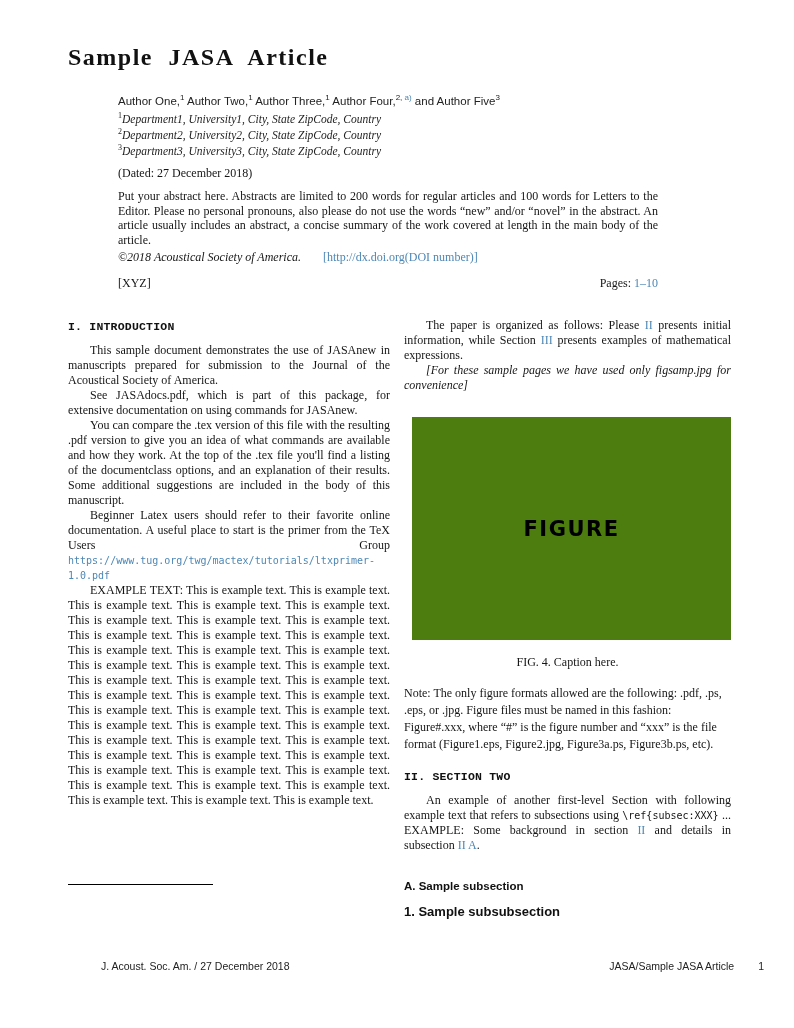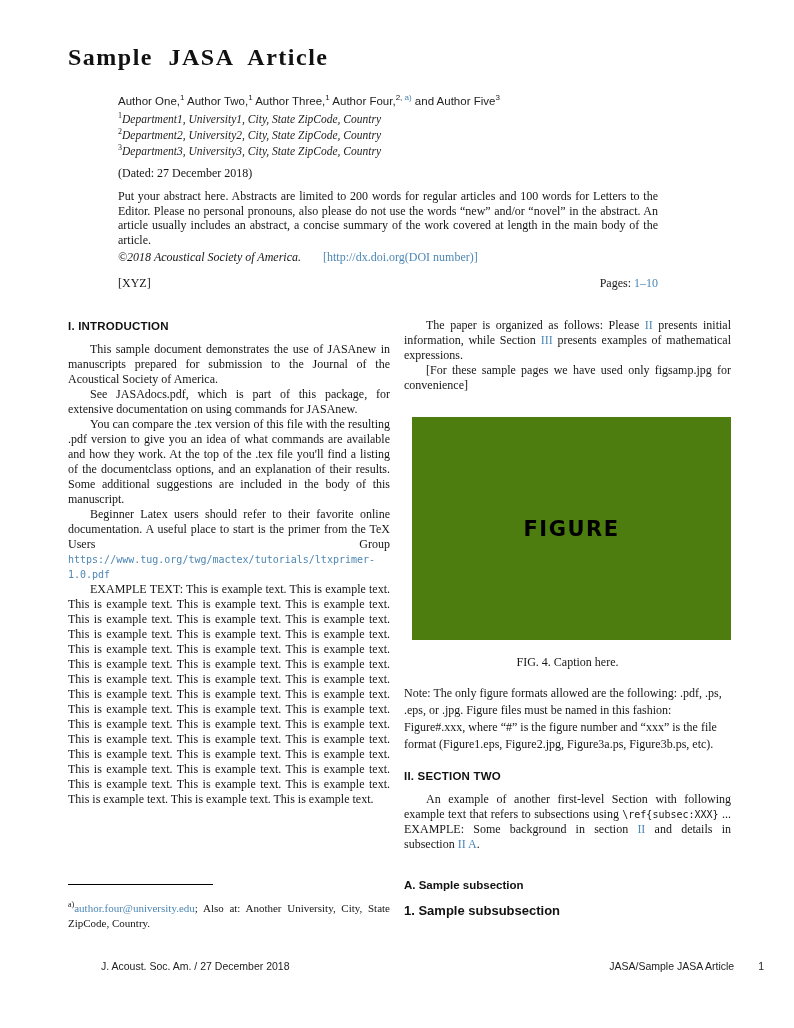--- a/index.html
+++ b/index.html
@@ -29,21 +29,21 @@
   .meta-row {
     position:absolute; left:118px; top:276px; width:540px;
     display:flex; justify-content:space-between; font-size:12px;
   }
   .lnk { color:#4d87b5; text-decoration:none; cursor:pointer; }
   .mono { font-family:"DejaVu Sans Mono", monospace; font-size:10px; }
   .columns { position:absolute; left:68px; top:318px; width:663px; display:flex; gap:14px; }
   .col-left  { width:322px; }
   .col-right { width:327px; }
   .sec-heading {
-    margin:2px 0 10px 0; font-family:Liberation Sans, sans-serif;
+    margin:2px 0 10px 0; font-family:Liberation Mono, monospace;
     font-size:11.5px; font-weight:bold; letter-spacing:0.2px; color:#111;
   }
   .body-p { margin:0; font-size:12px; line-height:15px; text-align:justify; text-indent:22px; }
   .figure-wrap { margin-top:24px; }
   .figure-box {
     width:319px; height:223px; margin-left:8px; background:#4d7c0f;
     display:flex; align-items:center; justify-content:center;
   }
   .figure-label {
     font-family:"DejaVu Sans", sans-serif; font-weight:bold; font-size:21px;
@@ -106,21 +106,21 @@
       <h2 class="sec-heading">I. INTRODUCTION</h2>
       <p class="body-p">This sample document demonstrates the use of JASAnew in manuscripts prepared for submission to the Journal of the Acoustical Society of America.</p>
       <p class="body-p">See JASAdocs.pdf, which is part of this package, for extensive documentation on using commands for JASAnew.</p>
       <p class="body-p">You can compare the .tex version of this file with the resulting .pdf version to give you an idea of what commands are available and how they work. At the top of the .tex file you'll find a listing of the documentclass options, and an explanation of their results. Some additional suggestions are included in the body of this manuscript.</p>
       <p class="body-p"><span>Beginner Latex users should refer to their favorite online documentation. A useful place to start is the primer from the TeX Users Group </span><span class="mono lnk">https://www.tug.org/twg/mactex/tutorials/ltxprimer-1.0.pdf</span></p>
       <p class="body-p">EXAMPLE TEXT: This is example text. This is example text. This is example text. This is example text. This is example text. This is example text. This is example text. This is example text. This is example text. This is example text. This is example text. This is example text. This is example text. This is example text. This is example text. This is example text. This is example text. This is example text. This is example text. This is example text. This is example text. This is example text. This is example text. This is example text. This is example text. This is example text. This is example text. This is example text. This is example text. This is example text. This is example text. This is example text. This is example text. This is example text. This is example text. This is example text. This is example text. This is example text. This is example text. This is example text. This is example text. This is example text. This is example text. This is example text.</p>
     </div>
 
     <div class="col-right">
       <p class="body-p"><span>The paper is organized as follows: Please </span><span class="lnk">II</span><span> presents initial information, while Section </span><span class="lnk">III</span><span> presents examples of mathematical expressions.</span></p>
-      <p class="body-p" style="">[For these sample pages we have used only figsamp.jpg for convenience]</p>
+      <p class="body-p" style="font-style:italic;">[For these sample pages we have used only figsamp.jpg for convenience]</p>
 
       <div class="figure-wrap">
         <div class="figure-box">
           <span class="figure-label">FIGURE</span>
         </div>
         <div class="figure-caption">FIG. 4. Caption here.</div>
       </div>
 
       <p class="format-note">Note: The only figure formats allowed are the following: .pdf, .ps, .eps, or .jpg. Figure files must be named in this fashion: Figure#.xxx, where “#” is the figure number and “xxx” is the file format (Figure1.eps, Figure2.jpg, Figure3a.ps, Figure3b.ps, etc).</p>
 
@@ -128,21 +128,20 @@
       <p class="body-p"><span>An example of another first-level Section with following example text that refers to subsections using </span><span class="mono">\ref{subsec:XXX}</span><span> ... EXAMPLE: Some background in section </span><span class="lnk">II</span><span> and details in subsection </span><span class="lnk">II A</span><span>.</span></p>
 
       <h3 class="subsec-heading">A. Sample subsection</h3>
       <h3 class="subsubsec-heading">1. Sample subsubsection</h3>
     </div>
 
   </div>
 
   <div class="footnote">
     <hr class="footnote-rule">
-    <div class="footnote-text"><sup>a)</sup><span class="lnk">author.four@university.edu</span><span>; Also at: Another University, City, State ZipCode, Country.</span></div>
   </div>
 
   <div class="page-footer">
     <span>J. Acoust. Soc. Am. / 27 December 2018</span>
     <span class="footer-spacer"></span>
     <span>JASA/Sample JASA Article</span>
     <span class="footer-pagenum">1</span>
   </div>
 
 </div>

